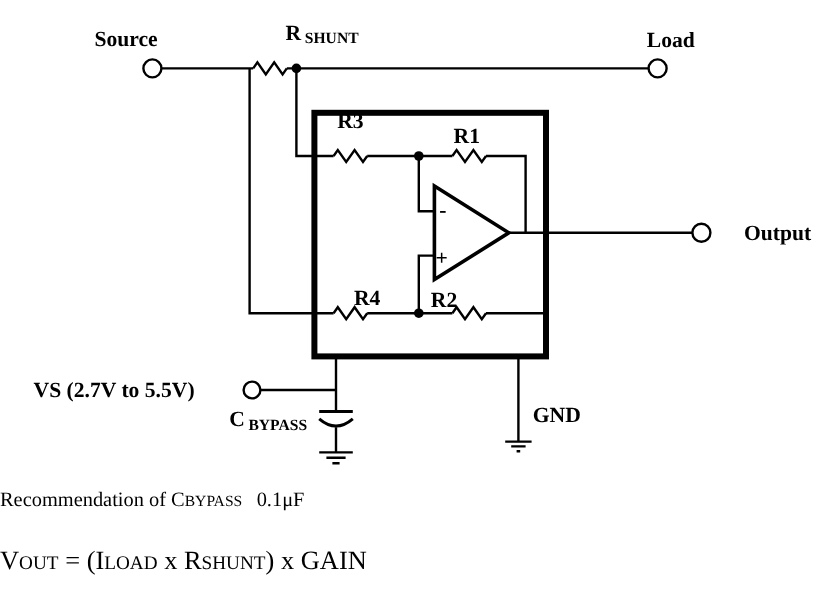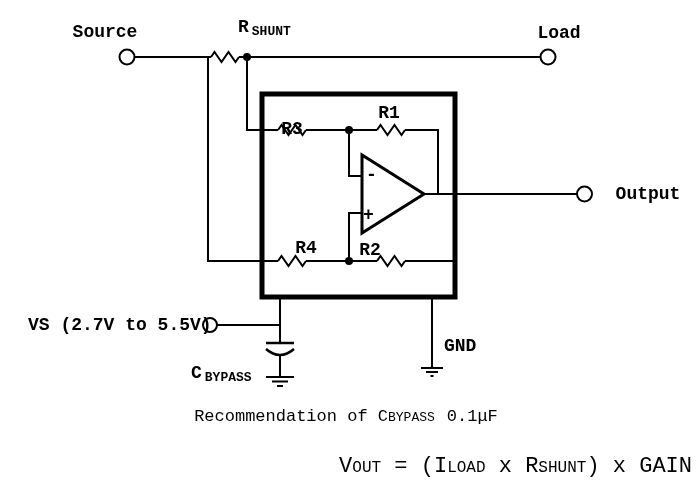--- a/index.html
+++ b/index.html
@@ -1,29 +1,29 @@
 <!DOCTYPE html>
 <html><head>
 <meta charset="utf-8">
 <style>
   html,body{margin:0;padding:0;background:#fff;}
   #canvas{
     position:relative;width:700px;height:492px;background:#ffffff;
-    font-family:Liberation Mono, monospace;color:#000;overflow:hidden;border-radius:32px;
+    font-family:Liberation Serif, serif;color:#000;overflow:hidden;border-radius:32px;
   }
   #schematic{position:absolute;left:0;top:0;}
   .lbl{position:absolute;font-weight:bold;font-size:18px;line-height:18px;white-space:nowrap;}
   .ctr{text-align:center;}
   .sub-low{font-size:13px;font-weight:bold;vertical-align:-3px;letter-spacing:0px;}
   .gap-sub{margin-left:3px;}
   .opsign{position:absolute;font-weight:bold;font-size:18px;line-height:18px;}
-  .note{position:absolute;left:0;width:692px;text-align:center;font-size:17px;line-height:20px;white-space:nowrap;}
+  .note{position:absolute;left:0;width:692px;text-align:left;font-size:17px;line-height:20px;white-space:nowrap;}
   .note .nsub{font-size:13px;}
   .note .nval{margin-left:12px;}
-  .formula{position:absolute;left:0;width:692px;text-align:right;font-size:22px;line-height:26px;white-space:nowrap;}
+  .formula{position:absolute;left:0;width:692px;text-align:left;font-size:22px;line-height:26px;white-space:nowrap;}
   .formula .fsub{font-size:16px;}
 </style>
 </head>
 <body>
 
 <div id="canvas">
 
   <svg id="schematic" width="700" height="492" viewBox="0 0 700 492" xmlns="http://www.w3.org/2000/svg">
     <g stroke="#000000" fill="none" stroke-width="2">
 
@@ -76,33 +76,33 @@
 
   <div class="lbl ctr" style="left:65px;top:23px;width:80px;">Source</div>
 
   <div class="lbl ctr" style="left:519px;top:24px;width:80px;">Load</div>
 
   <div class="lbl ctr" style="left:608px;top:185px;width:80px;">Output</div>
 
   <div class="lbl" style="left:202px;top:18px;margin-left:36px;"><span>R</span><span class="sub-low gap-sub">SHUNT</span></div>
 
 
-  <div class="lbl ctr" style="left:262px;top:120px;width:60px;">R3</div>
+  <div class="lbl ctr" style="left:262px;top:92px;width:60px;">R3</div>
   <div class="lbl ctr" style="left:359px;top:104px;width:60px;">R1</div>
   <div class="lbl ctr" style="left:276px;top:239px;width:60px;">R4</div>
   <div class="lbl ctr" style="left:340px;top:241px;width:60px;">R2</div>
 
   <div class="opsign" style="left:366px;top:166px;">-</div>
   <div class="opsign" style="left:363px;top:206px;">+</div>
 
   <div class="lbl" style="left:28px;top:316px;">VS (2.7V to 5.5V)</div>
 
   <div class="lbl" style="left:444px;top:311px;margin-top:26px;">GND</div>
 
-  <div class="lbl" style="left:191px;top:340px;margin-top:24px;"><span>C</span><span class="sub-low gap-sub">BYPASS</span></div>
+  <div class="lbl" style="left:191px;top:340px;"><span>C</span><span class="sub-low gap-sub">BYPASS</span></div>
 
   <div class="note" style="top:407px;"><span>Recommendation of C</span><span class="nsub">BYPASS</span><span class="nval">0.1μF</span></div>
 
   <div class="formula" style="top:454px;">
     <span>V</span><span class="fsub">OUT</span>
     <span>= (</span><span>I</span><span class="fsub">LOAD</span>
     <span>x</span>
     <span>R</span><span class="fsub">SHUNT</span><span>)</span>
     <span>x</span>
     <span>GAIN</span>

